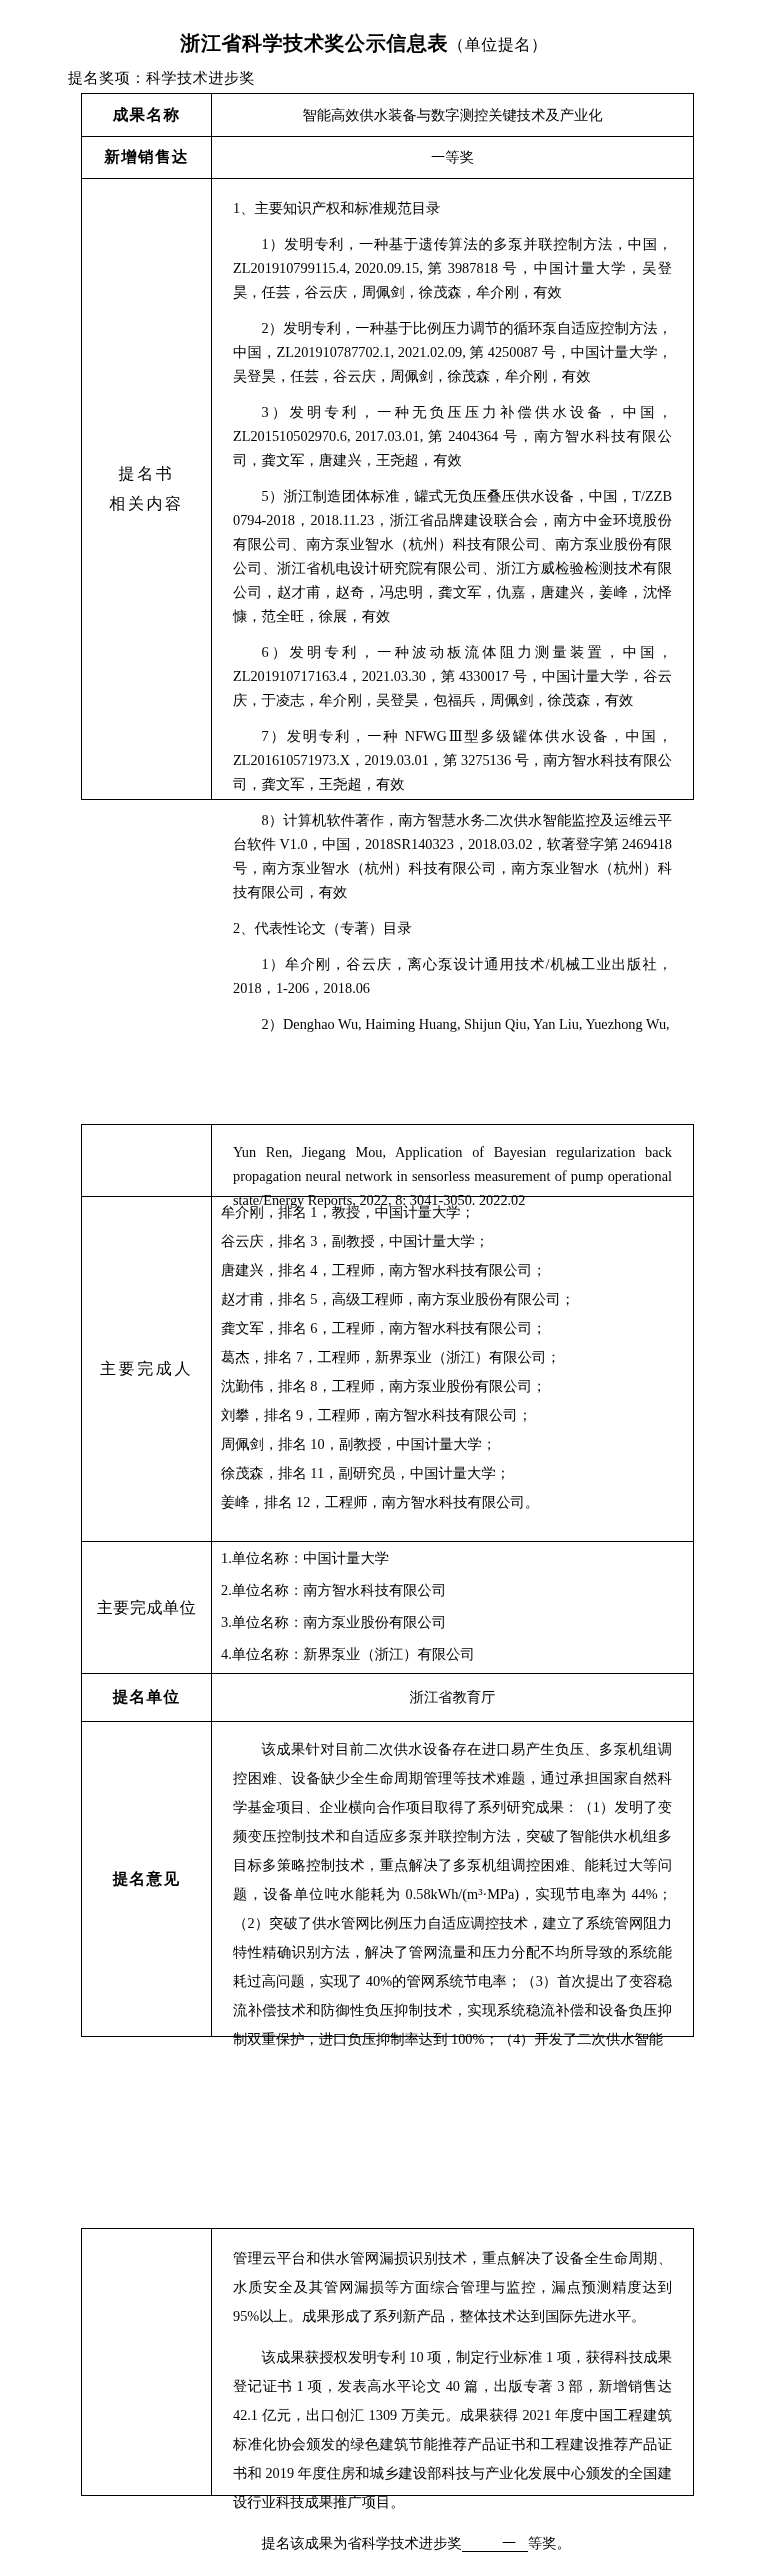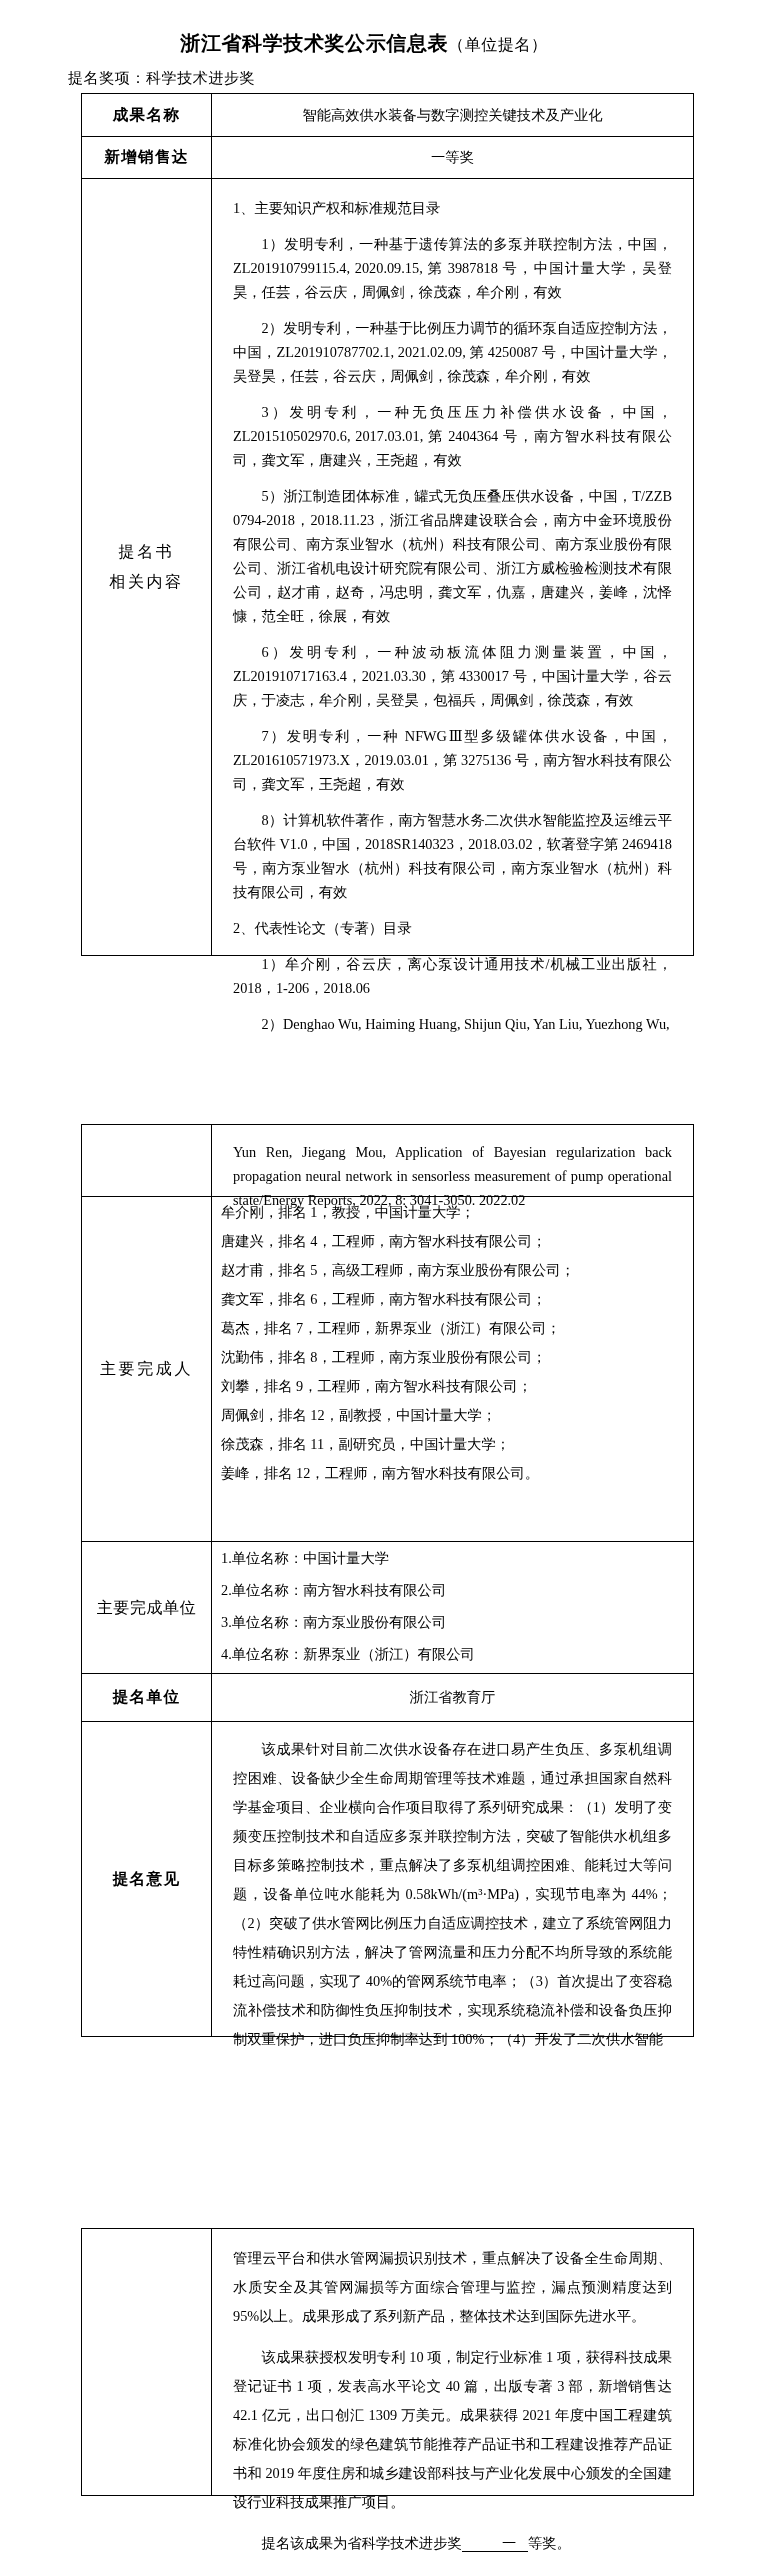--- a/index.html
+++ b/index.html
@@ -15,21 +15,21 @@
     font-size:20px;letter-spacing:0.6px;
   }
   .t-sub{font-size:16px;letter-spacing:0.6px;}
   .award-line{
     position:absolute;left:68px;top:69px;font-size:15px;letter-spacing:0.6px;
   }
   .tbl{
     position:absolute;left:81px;width:613px;border:1.3px solid #000;
     box-sizing:border-box;display:flex;flex-direction:column;background:#fff;
   }
-  #tbl1{top:93px;height:863px;}
+  #tbl1{top:93px;height:707px;}
   #tbl2{top:1124px;height:913px;}
   #tbl3{top:2228px;height:268px;}
   .trow{display:flex;flex:none;}
   .trow.grow{flex:1 1 auto;min-height:0;}
   .trow + .trow{border-top:1.3px solid #000;}
   .cell{box-sizing:border-box;}
   .lab{
     width:130px;flex:none;border-right:1.3px solid #000;
     display:flex;flex-direction:column;align-items:center;justify-content:center;
     font-size:15.6px;text-align:center;
@@ -104,27 +104,28 @@
       <div class="cell lab"></div>
       <div class="cell content eng pad-t4">
         <p class="para">Yun Ren, Jiegang Mou, Application of Bayesian regularization back propagation neural network in sensorless measurement of pump operational state/Energy Reports, 2022, 8: 3041-3050. 2022.02</p>
       </div>
     </div>
 
     <div class="trow" style="height:344px">
       <div class="cell lab lab-kai">主要完成人</div>
       <div class="cell content pad-t2">
         <div class="person-line">牟介刚，排名 1，教授，中国计量大学；</div>
+        <div class="person-line">谷云庆，排名 3，副教授，中国计量大学；</div>
         <div class="person-line">唐建兴，排名 4，工程师，南方智水科技有限公司；</div>
         <div class="person-line">赵才甫，排名 5，高级工程师，南方泵业股份有限公司；</div>
         <div class="person-line">龚文军，排名 6，工程师，南方智水科技有限公司；</div>
         <div class="person-line">葛杰，排名 7，工程师，新界泵业（浙江）有限公司；</div>
         <div class="person-line">沈勤伟，排名 8，工程师，南方泵业股份有限公司；</div>
         <div class="person-line">刘攀，排名 9，工程师，南方智水科技有限公司；</div>
-        <div class="person-line">周佩剑，排名 12，副教授，中国计量大学；</div>
+        <div class="person-line">周佩剑，排名 10，副教授，中国计量大学；</div>
         <div class="person-line">徐茂森，排名 11，副研究员，中国计量大学；</div>
         <div class="person-line">姜峰，排名 12，工程师，南方智水科技有限公司。</div>
       </div>
     </div>
 
     <div class="trow" style="height:131px">
       <div class="cell lab lab-kai" style="letter-spacing:0.6px">主要完成单位</div>
       <div class="cell content">
         <div class="unit-line">1.单位名称：中国计量大学</div>
         <div class="unit-line">2.单位名称：南方智水科技有限公司</div>

